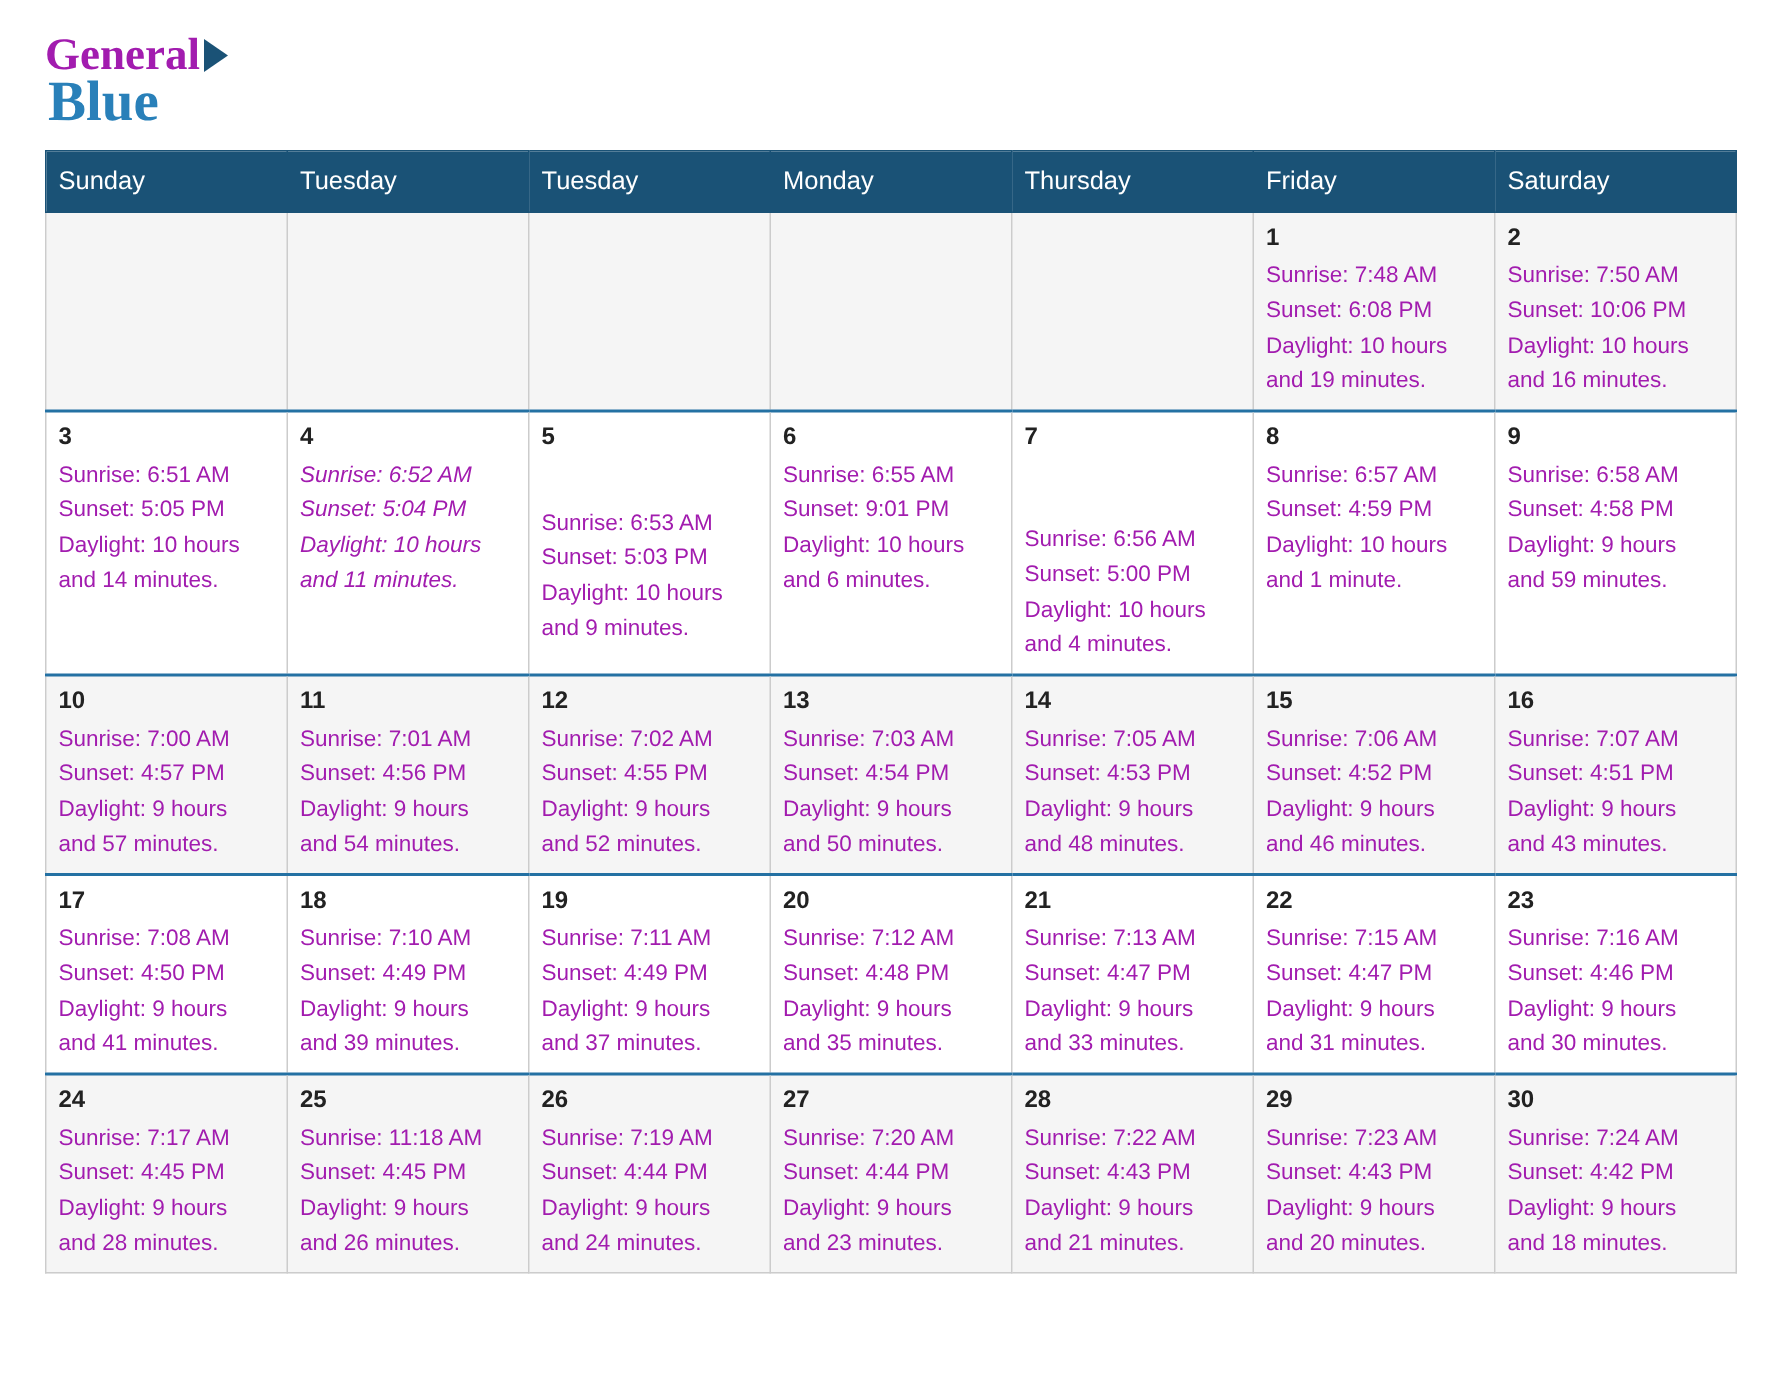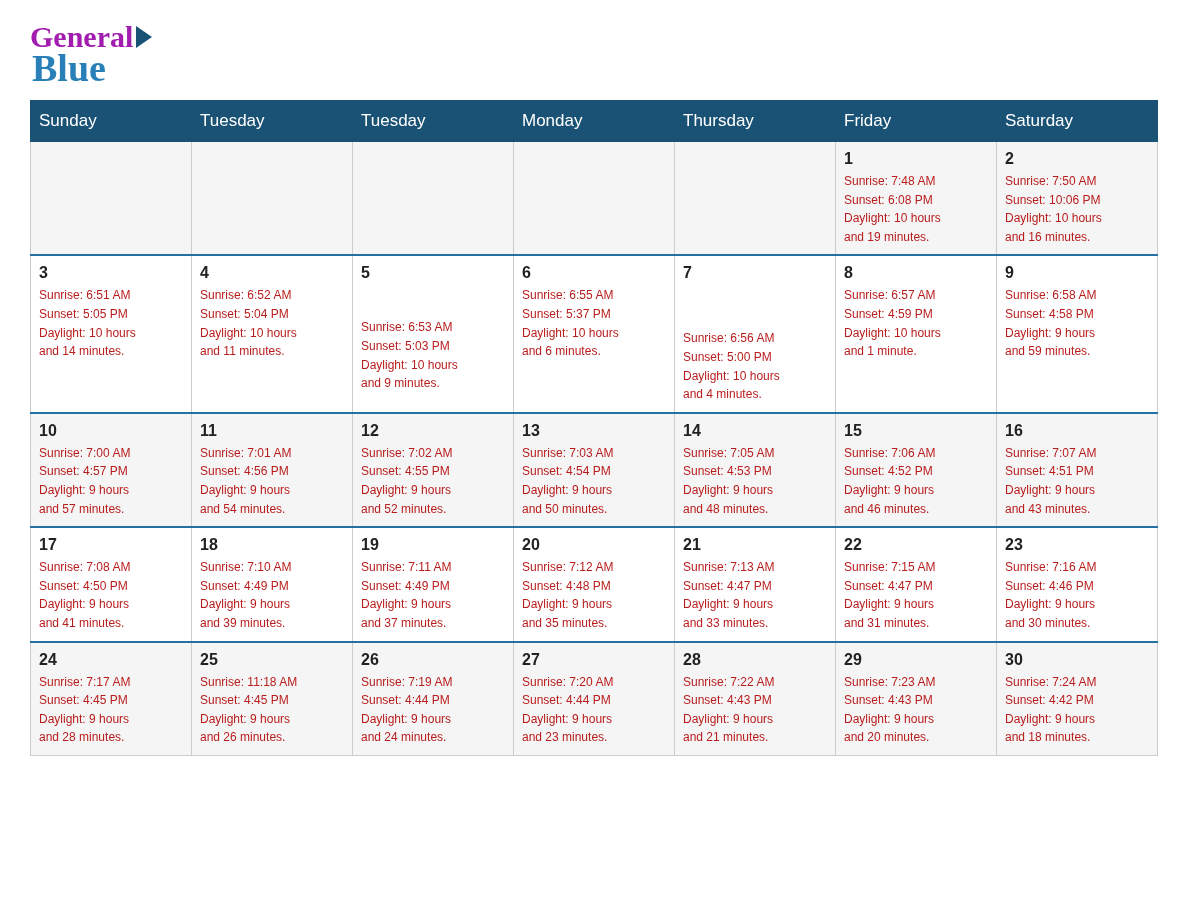--- a/index.html
+++ b/index.html
@@ -61,22 +61,22 @@
       background-color: #fff;
     }
     .day-num {
       font-size: 16px;
       font-weight: bold;
       color: #222;
       display: block;
       margin-bottom: 4px;
     }
     .day-info {
-      font-size: 12px;
-      color: #b91c1c;
+      font-size: 15px;
+      color: #a21caf;
       line-height: 1.55;
     }
     .empty-cell {
       background: #f9f9f9;
     }
     .logo-container {
       display: flex;
       flex-direction: column;
     }
     .logo-line1 {
@@ -165,36 +165,36 @@
       <tr>
         <td class="row-divider">
           <span class="day-num">3</span>
           <div class="day-info" style="white-space: pre-line;">Sunrise: 6:51 AM
 Sunset: 5:05 PM
 Daylight: 10 hours
 and 14 minutes.</div>
         </td>
         <td class="row-divider">
           <span class="day-num">4</span>
-          <div class="day-info" style="white-space: pre-line;">Sunrise: 6:52 AM
+          <div class="day-info" style="white-space: pre-line; font-style: italic;">Sunrise: 6:52 AM
 Sunset: 5:04 PM
 Daylight: 10 hours
 and 11 minutes.</div>
         </td>
         <td class="row-divider">
           <span class="day-num">5</span>
           <div class="day-info" style="white-space: pre-line; margin-top: 36px;">Sunrise: 6:53 AM
 Sunset: 5:03 PM
 Daylight: 10 hours
 and 9 minutes.</div>
         </td>
         <td class="row-divider">
           <span class="day-num">6</span>
           <div class="day-info" style="white-space: pre-line;">Sunrise: 6:55 AM
-Sunset: 5:37 PM
+Sunset: 9:01 PM
 Daylight: 10 hours
 and 6 minutes.</div>
         </td>
         <td class="row-divider">
           <span class="day-num">7</span>
           <div class="day-info" style="white-space: pre-line; margin-top: 47px;">Sunrise: 6:56 AM
 Sunset: 5:00 PM
 Daylight: 10 hours
 and 4 minutes.</div>
         </td>

